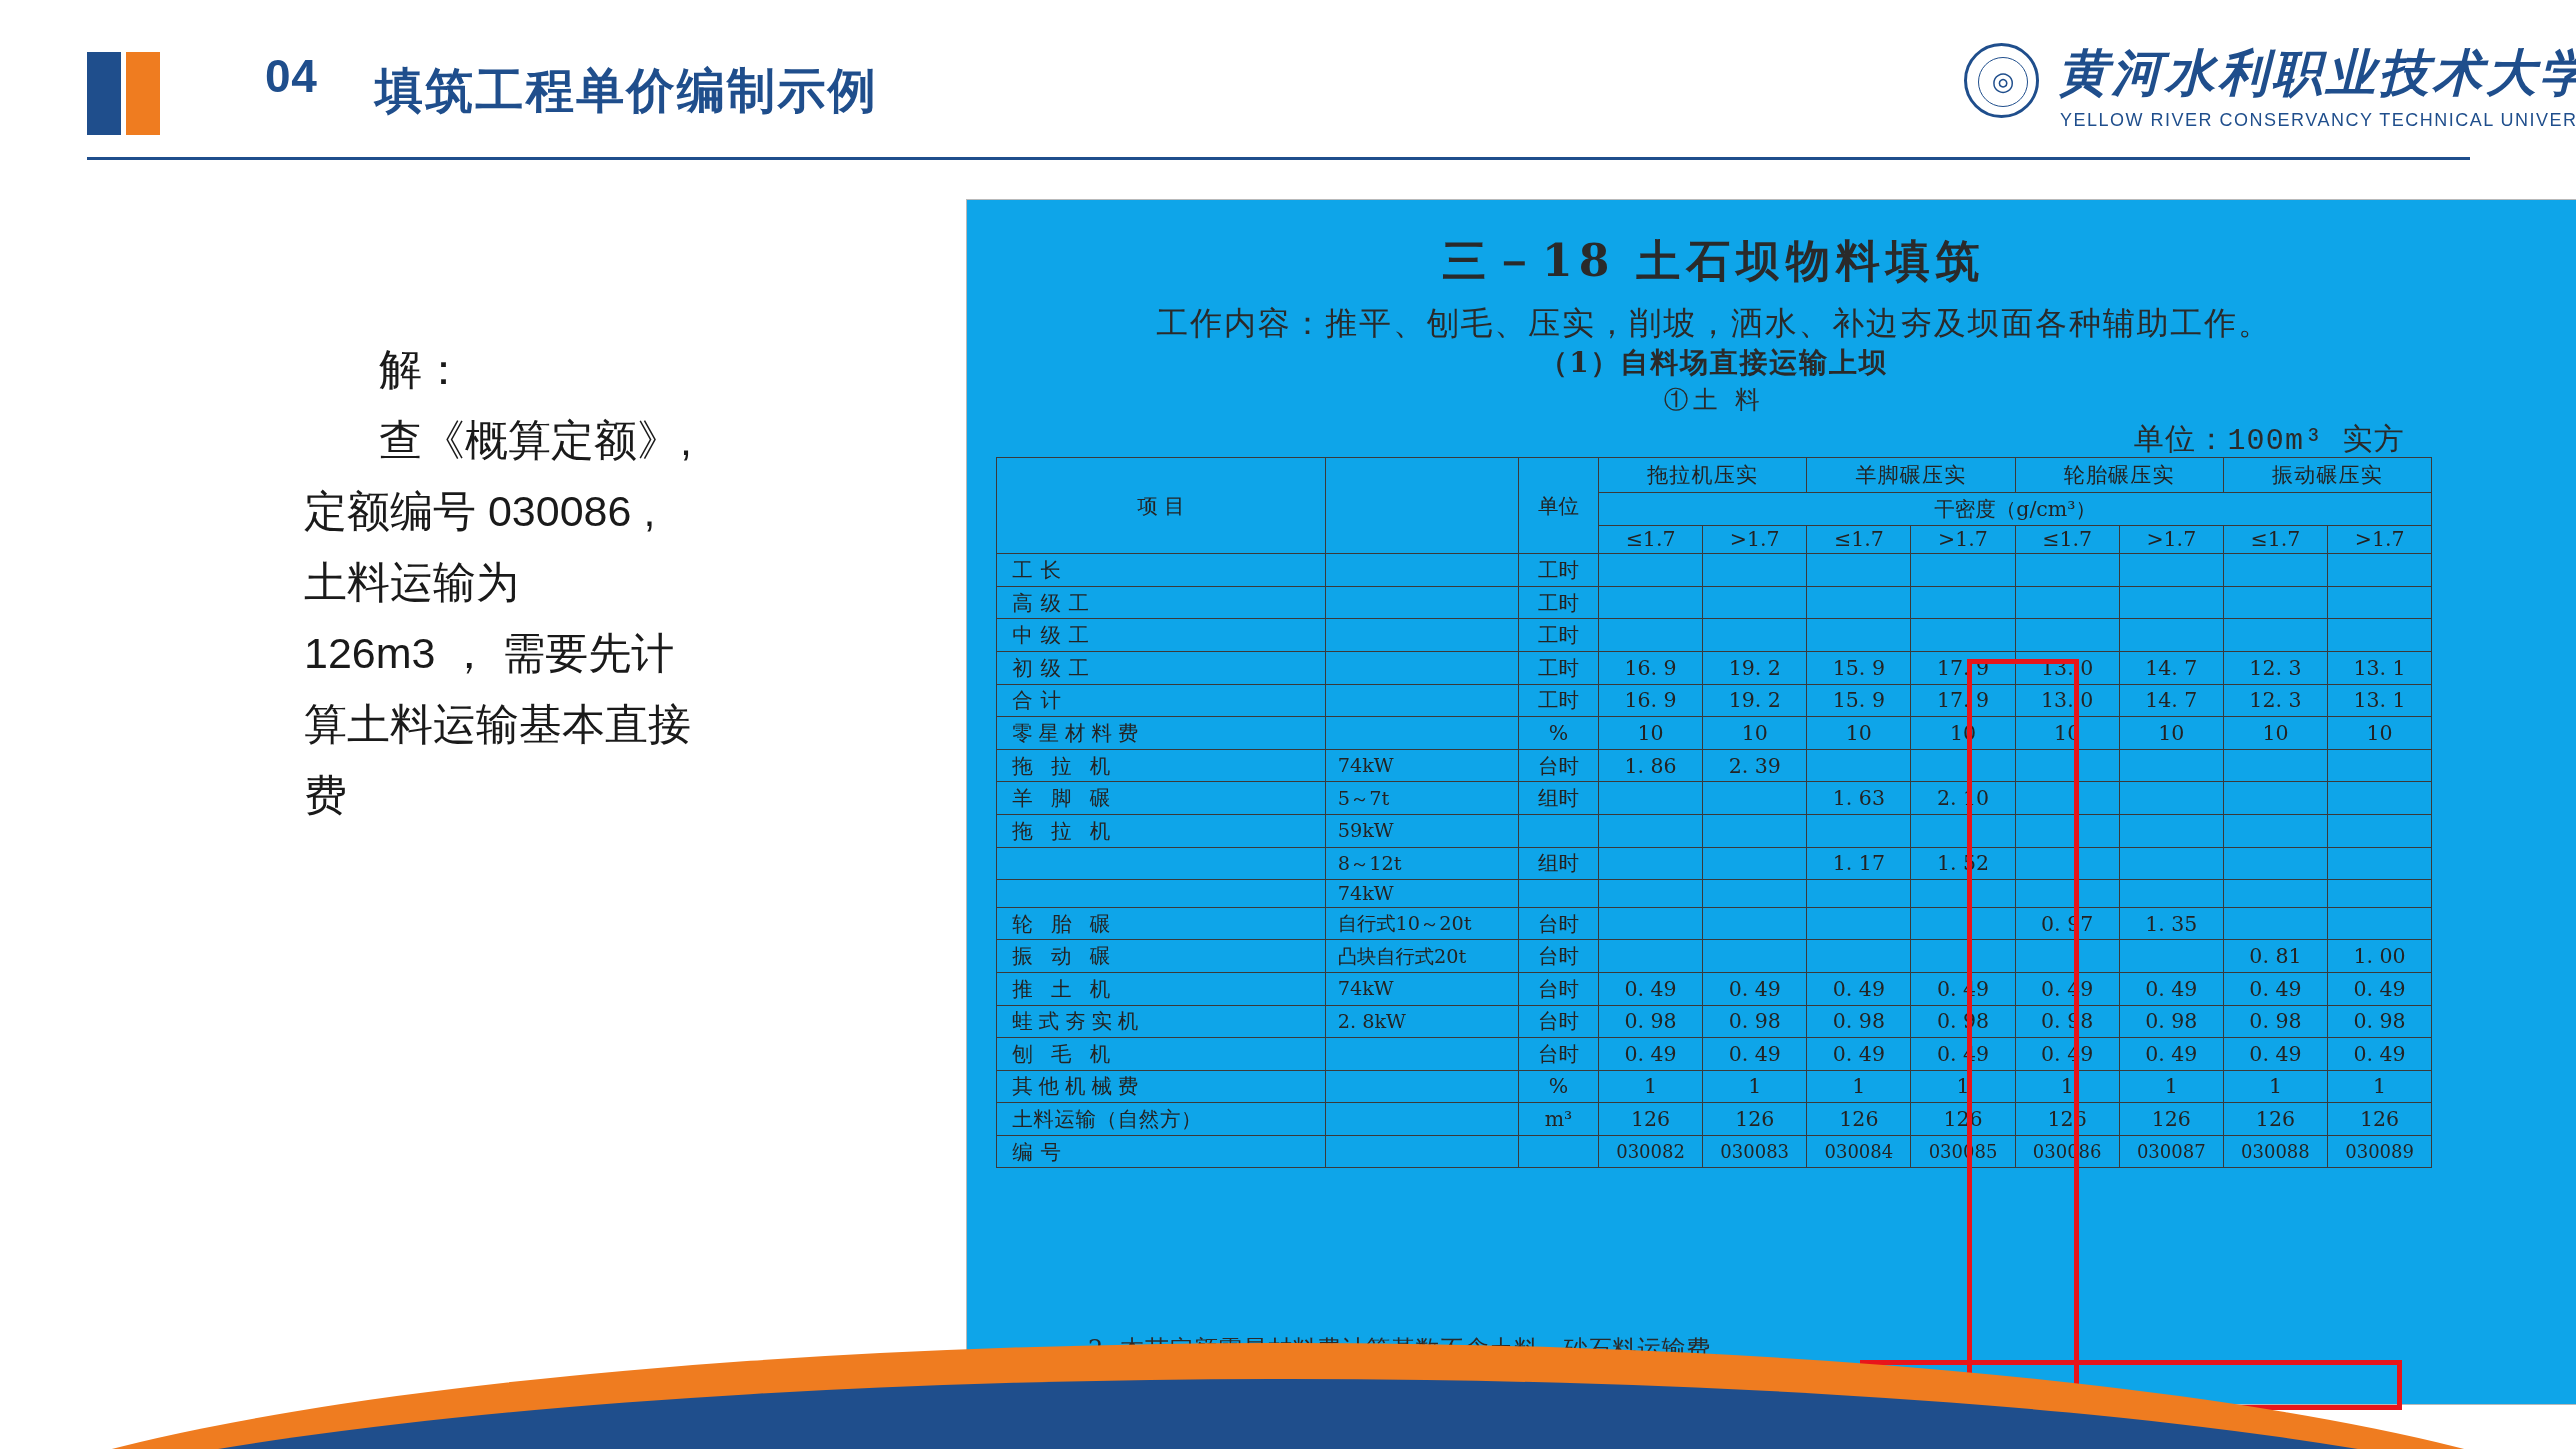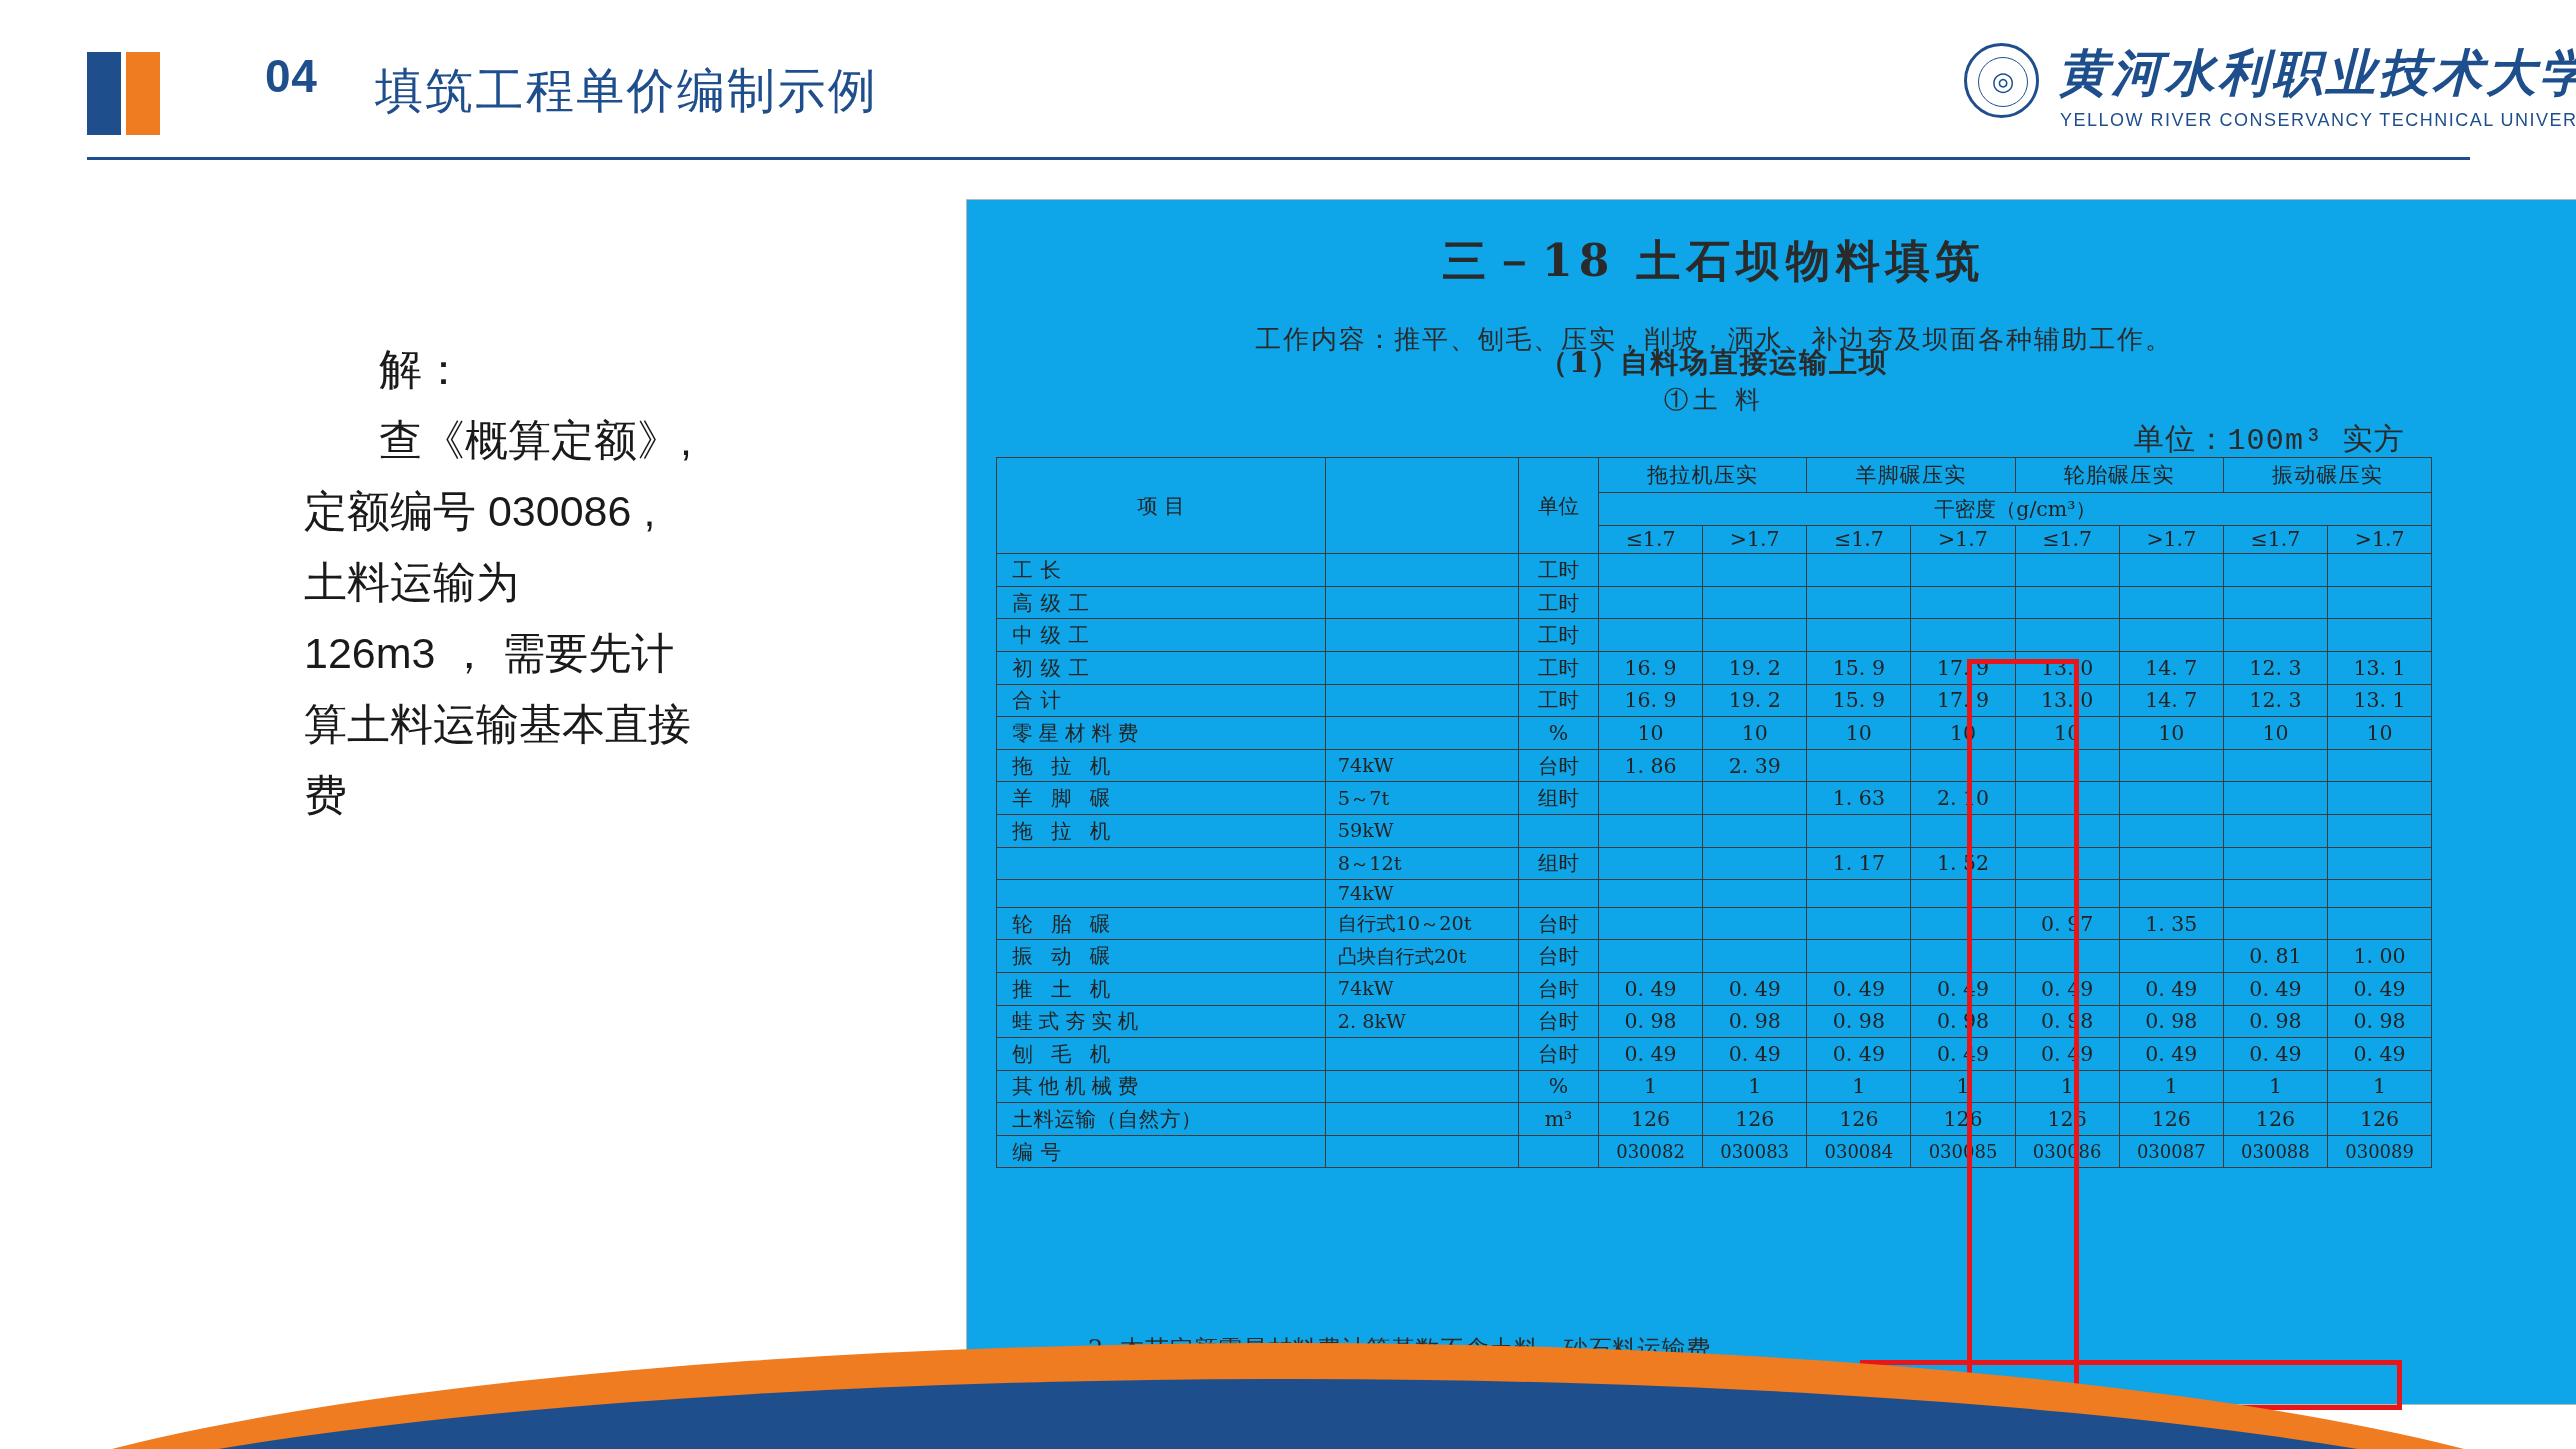--- a/index.html
+++ b/index.html
@@ -38,21 +38,21 @@
     left: 265px; top: 49px;
     font-size: 46px;
     font-weight: bold;
     color: #1f4e8c;
     letter-spacing: 0.6px;
   }
   #slide-title {
     position: absolute;
     left: 375px; top: 59px;
     font-size: 48px;
-    font-weight: normal;
+    font-weight: bold;
     color: #1f4e8c;
     letter-spacing: 2.3px;
     white-space: nowrap;
   }
   #title-rule {
     position: absolute;
     left: 87px; top: 157px;
     width: 2383px; height: 2.9px;
     background: #1f4e8c;
   }
@@ -148,23 +148,22 @@
     text-align: center;
     font-size: 44px;
     font-weight: bold;
     letter-spacing: 5.9px;
   }
   #scan-worktype {
     position: absolute;
     left: 0; top: 88px;
     width: 1452px;
     text-align: center;
-    font-size: 26px;
+    font-size: 32px;
     letter-spacing: 1.8px;
-    margin-top: 20px;
   }
   #scan-sub1 {
     position: absolute;
     left: 0; top: 130px;
     width: 1452px;
     text-align: center;
     font-size: 28px;
     font-weight: bold;
     letter-spacing: 1.8px;
   }

